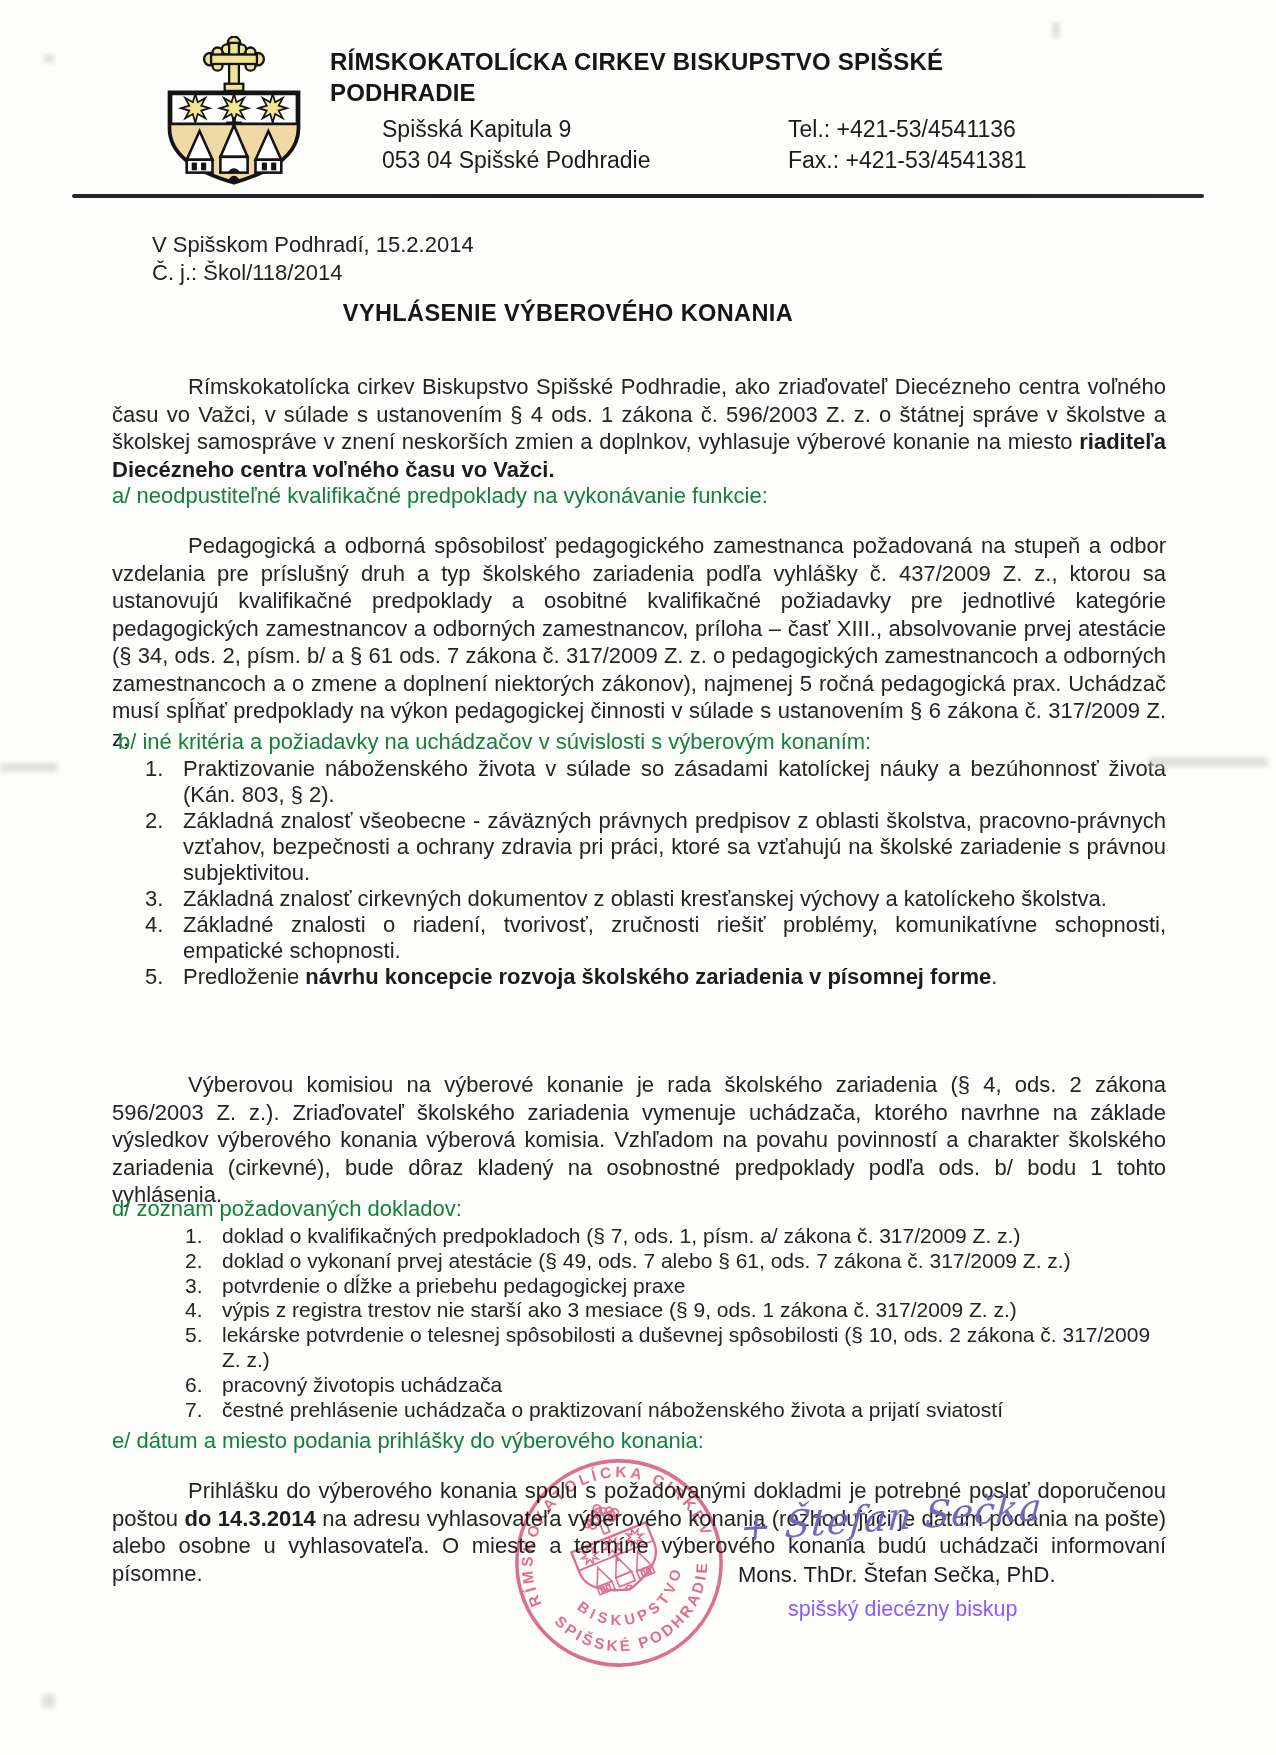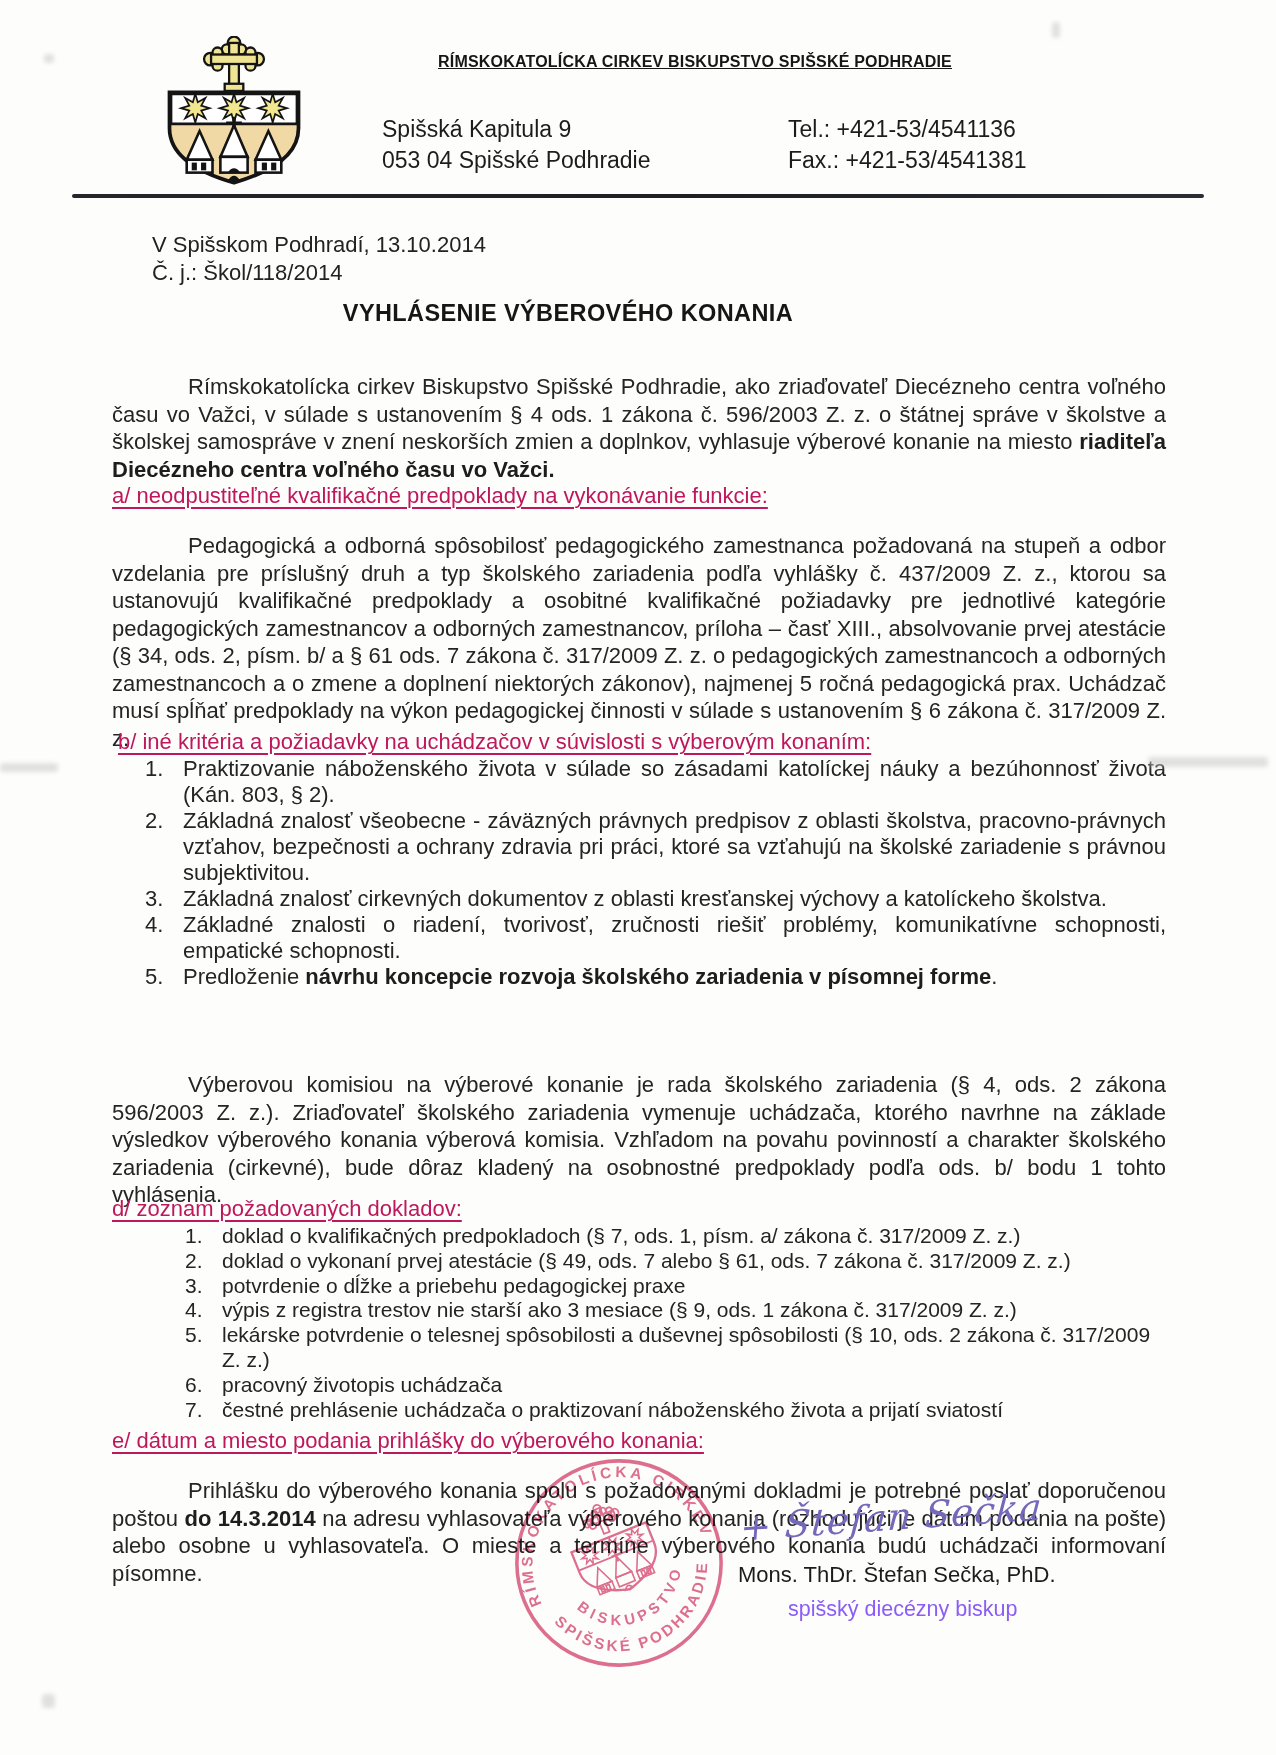--- a/index.html
+++ b/index.html
@@ -6,38 +6,38 @@
   .page{
     position:relative;width:1276px;height:1755px;margin:0 auto;
     background:#fdfdfb;overflow:hidden;
     font-family:"Liberation Sans","DejaVu Sans",sans-serif;
     color:#202020;
   }
   
   .emblem{position:absolute;left:148px;top:36px;}
   .org-name{
     position:absolute;left:330px;top:46px;width:730px;
-    text-align:center;font-weight:bold;font-size:16px;line-height:31px;
-    color:#161616;letter-spacing:.2px;text-decoration:underline;
+    text-align:left;font-weight:bold;font-size:24px;line-height:31px;
+    color:#161616;letter-spacing:.2px;
   }
   .addr{position:absolute;left:382px;top:114px;font-size:23px;line-height:31px;color:#1c1c1c;}
   .phones{position:absolute;left:788px;top:114px;font-size:23px;line-height:31px;color:#1c1c1c;}
   .rule{position:absolute;left:72px;top:194px;width:1132px;height:4px;
         background:linear-gradient(to right,#24262b,#1d1f24 55%,#2a2d34);border-radius:2px;}
   
   .place-date{position:absolute;left:152px;top:232px;font-size:22px;color:#222;}
   .ref-no{position:absolute;left:152px;top:260px;font-size:22px;color:#222;}
   .doc-title{position:absolute;left:0;top:300px;width:1136px;text-align:center;
              font-size:23.5px;font-weight:bold;letter-spacing:.4px;color:#161616;}
   
   .para{position:absolute;left:112px;width:1054px;font-size:22px;line-height:27.5px;
         text-align:justify;color:#242424;}
   .indent{text-indent:76px;}
-  .sec-head{position:absolute;left:112px;width:1054px;font-size:22px;color:#be185d;
-            text-decoration:underline;text-underline-offset:4px;text-decoration-thickness:2px;}
+  .sec-head{position:absolute;left:112px;width:1054px;font-size:22px;color:#15803d;
+            text-underline-offset:4px;text-decoration-thickness:2px;}
   .pos-intro{top:351px;}
   .pos-a-head{top:483px;}
   .pos-a-body{top:510px;}
   .pos-b-head{top:729px;margin-left:6px;}
   .pos-b-list{top:756px;}
   .pos-c-head{top:990px;text-align:justify;line-height:27.5px;}
   .pos-c-body{top:1049px;}
   .pos-d-head{top:1196px;}
   .pos-d-list{top:1224px;}
   .pos-e-head{top:1428px;}
@@ -134,21 +134,21 @@
     <div>053 04 Spišské Podhradie</div>
   </div>
 
   <div class="phones">
     <div>Tel.: +421-53/4541136</div>
     <div>Fax.: +421-53/4541381</div>
   </div>
 
   <div class="rule"></div>
 
-  <div class="place-date">V Spišskom Podhradí, 13.10.2014</div>
+  <div class="place-date">V Spišskom Podhradí, 15.2.2014</div>
   <div class="ref-no">Č. j.: Škol/118/2014</div>
 
   <div class="doc-title">VYHLÁSENIE VÝBEROVÉHO KONANIA</div>
 
   <p class="para indent pos-intro"><span>Rímskokatolícka cirkev Biskupstvo Spišské Podhradie, ako zriaďovateľ Diecézneho centra voľného času vo Važci, v súlade s ustanovením § 4 ods. 1 zákona č. 596/2003 Z. z. o štátnej správe v školstve a školskej samospráve v znení neskorších zmien a doplnkov, vyhlasuje výberové konanie na miesto </span><strong>riaditeľa Diecézneho centra voľného času vo Važci.</strong></p>
 
   <div class="sec-head pos-a-head">a/ neodpustiteľné kvalifikačné predpoklady na vykonávanie funkcie:</div>
   <p class="para indent pos-a-body">Pedagogická a odborná spôsobilosť pedagogického zamestnanca požadovaná na stupeň a odbor vzdelania pre príslušný druh a typ školského zariadenia podľa vyhlášky č. 437/2009 Z. z., ktorou sa ustanovujú kvalifikačné predpoklady a osobitné kvalifikačné požiadavky pre jednotlivé kategórie pedagogických zamestnancov a odborných zamestnancov, príloha – časť XIII., absolvovanie prvej atestácie (§ 34, ods. 2, písm. b/ a § 61 ods. 7 zákona č. 317/2009 Z. z. o pedagogických zamestnancoch a odborných zamestnancoch a o zmene a doplnení niektorých zákonov), najmenej 5 ročná pedagogická prax. Uchádzač musí spĺňať predpoklady na výkon pedagogickej činnosti v súlade s ustanovením § 6 zákona č. 317/2009 Z. z.</p>
 
   <div class="sec-head pos-b-head">b/ iné kritéria a požiadavky na uchádzačov v súvislosti s výberovým konaním:</div>

